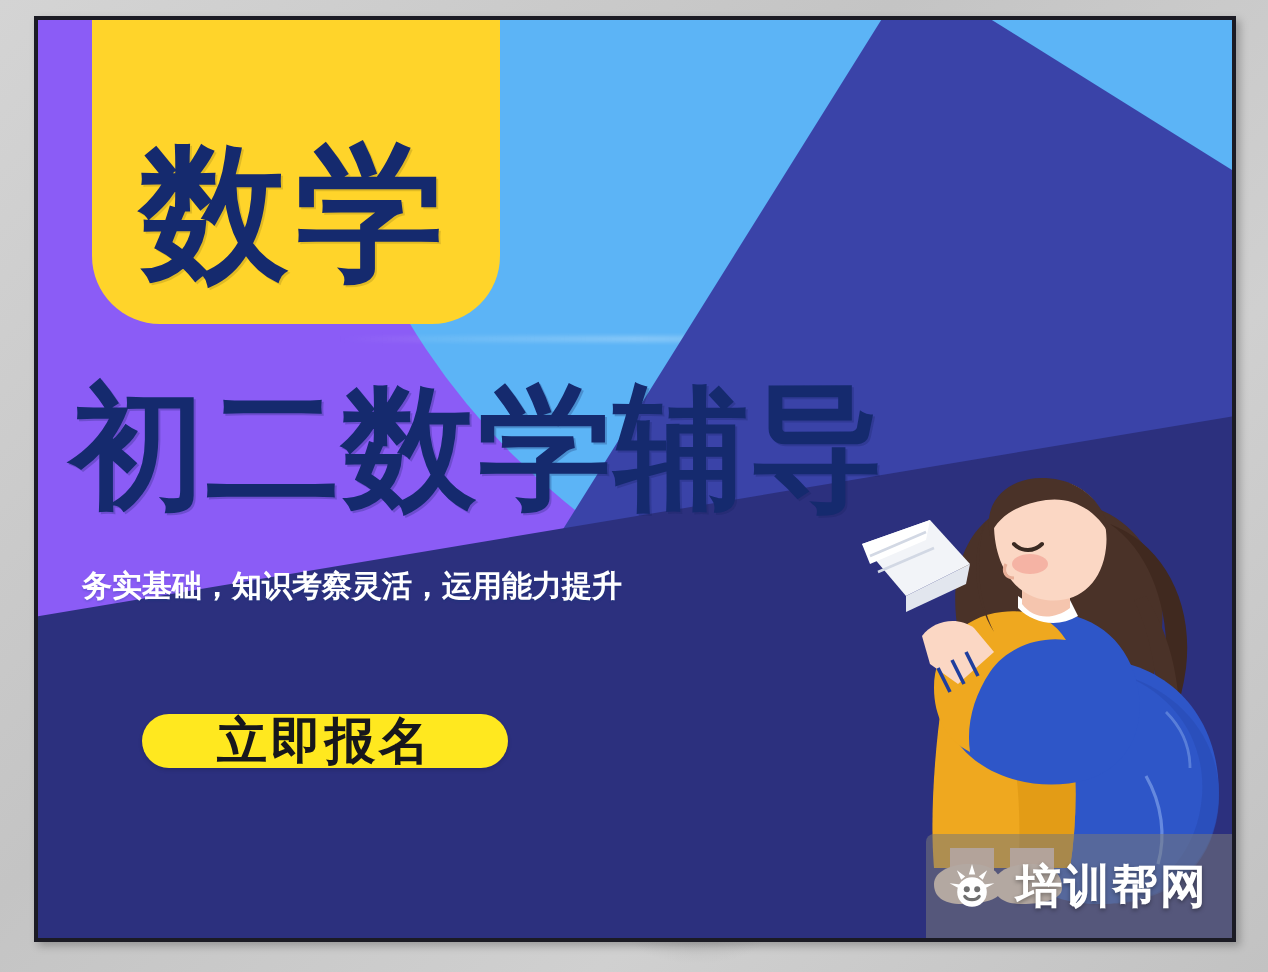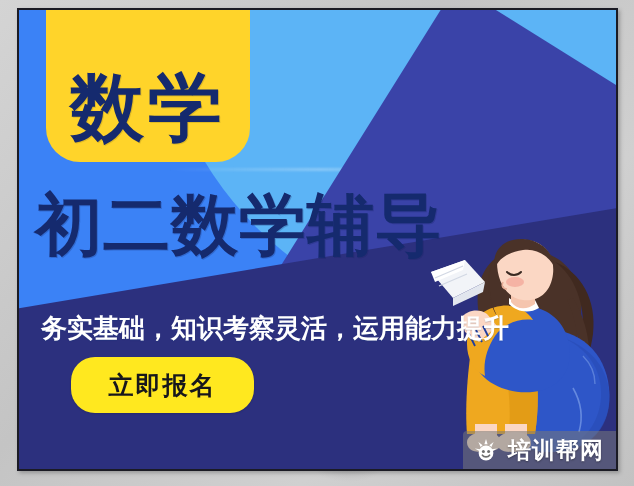--- a/index.html
+++ b/index.html
@@ -32,21 +32,21 @@
   }
 
   
   .poster {
     position: absolute;
     left: 17px;
     top: 8px;
     width: 601px;
     height: 463px;
     overflow: hidden;
-    background: #3b82f6;
+    background: #8b5cf6;
     border: 2px solid #1b1b24;
     box-sizing: border-box;
     box-shadow: 2px 2px 4px rgba(0,0,0,.25);
   }
   .poster-inner {
     position: absolute;
     inset: 0;
     overflow: hidden;
   }
 
@@ -169,37 +169,37 @@
     letter-spacing: 1px;
     line-height: 1.02;
     white-space: nowrap;
     text-shadow: 1px 1px 0 rgba(20,30,90,.25);
   }
 
   
   .subtitle {
     position: absolute;
     left: 22px;
-    top: 301px;
+    top: 274px;
     font-family: "DejaVu Sans", "Liberation Sans", sans-serif;
-    font-size: 26px;
+    font-size: 15px;
     font-weight: 700;
     color: #ffffff;
     letter-spacing: 0px;
     white-space: nowrap;
     text-shadow: 0 1px 1px rgba(0,60,120,.18);
   }
 
   
   .cta {
     position: absolute;
     left: 52px;
     top: 347px;
     width: 183px;
-    height: 56px;
+    height: 27px;
     background: #ffe81f;
     border-radius: 24px;
     display: flex;
     align-items: center;
     justify-content: center;
     cursor: pointer;
     box-shadow: 0 1px 2px rgba(0,0,0,.14);
   }
   .cta-text {
     font-family: "DejaVu Sans", "Liberation Sans", sans-serif;
@@ -217,21 +217,21 @@
     width: 210px;
     height: 232px;
   }
   .illustration svg { display: block; }
 
   
   .watermark {
     position: absolute;
     right: 0px;
     bottom: 0px;
-    height: 38px;
+    height: 52px;
     padding: 0 12px 0 10px;
     display: flex;
     align-items: center;
     gap: 9px;
     background: rgba(120,120,120,.55);
     border-radius: 4px 0 0 0;
   }
   .watermark-text {
     font-family: "DejaVu Sans", "Liberation Sans", sans-serif;
     font-size: 23px;

